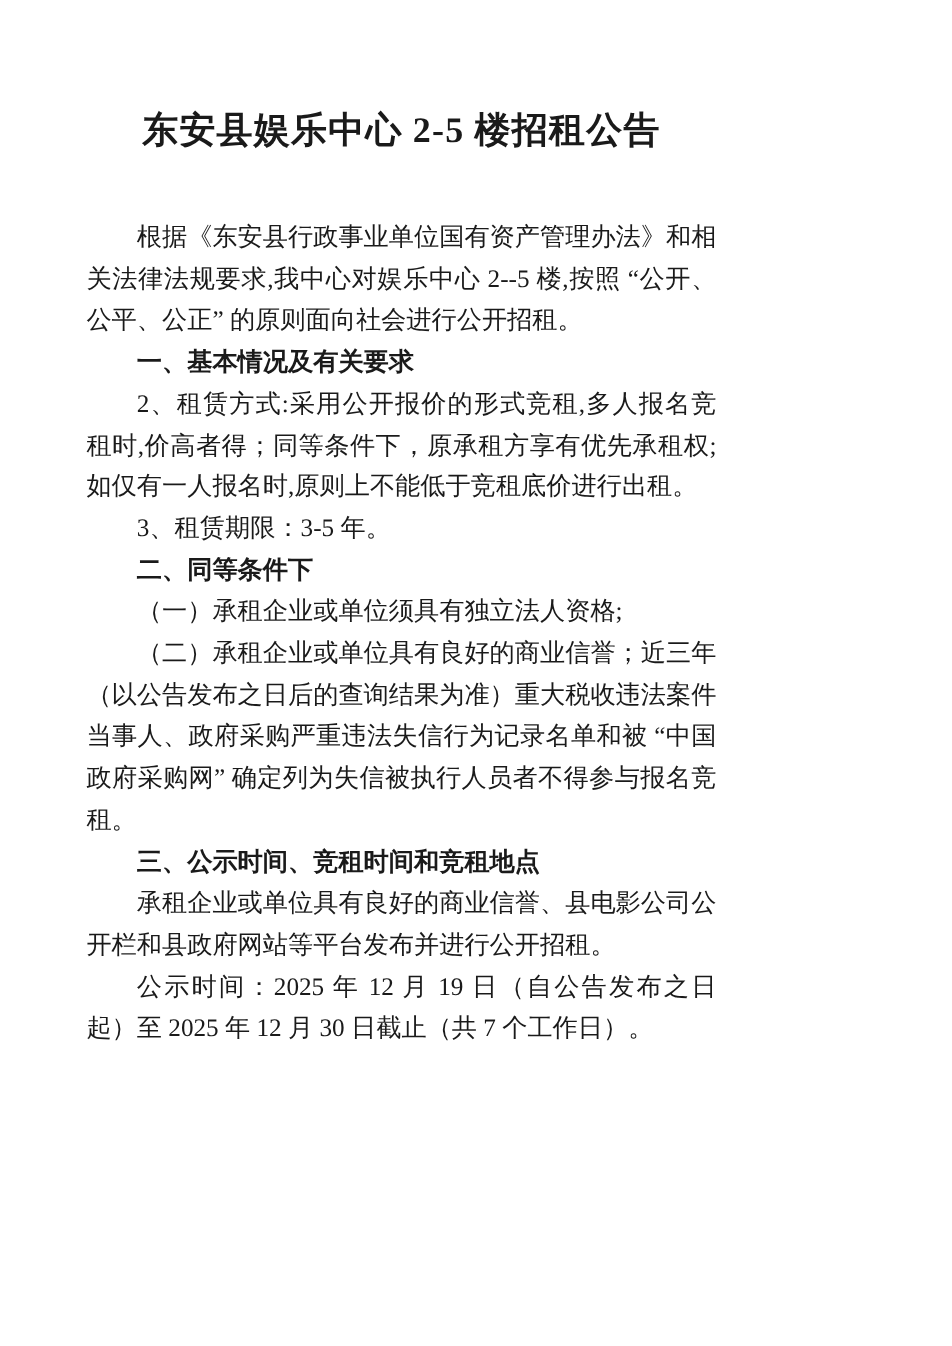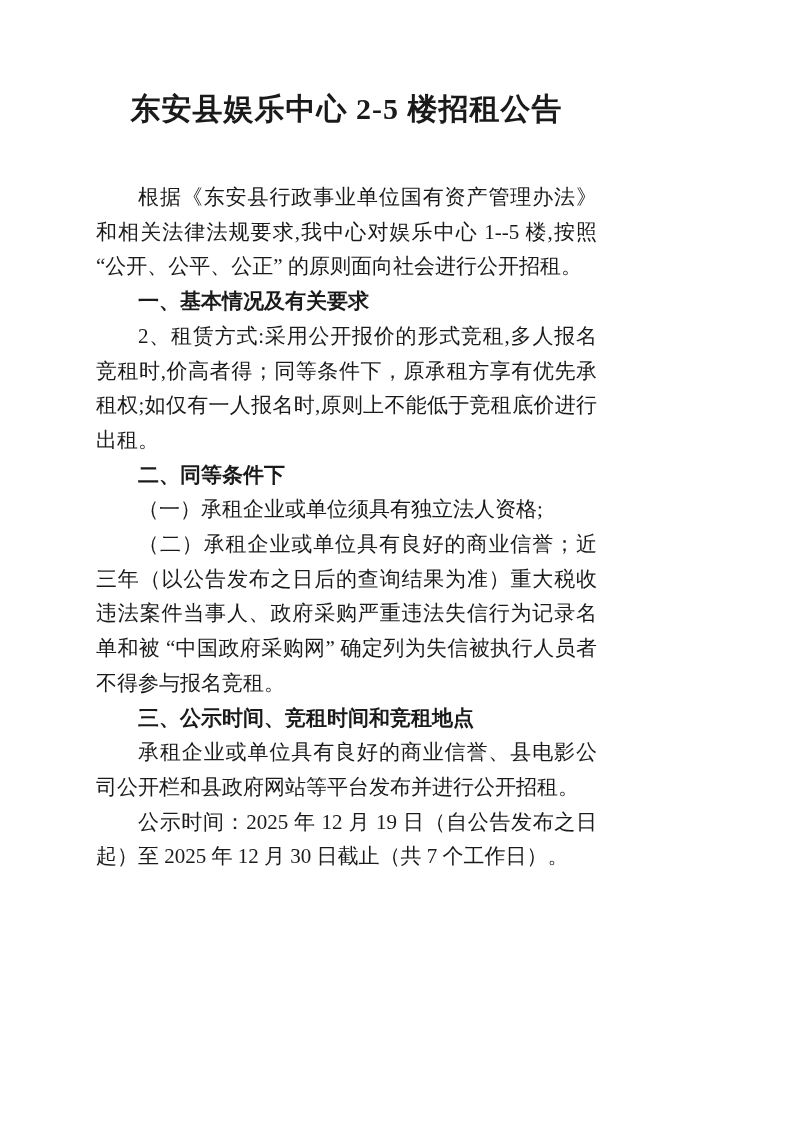--- a/index.html
+++ b/index.html
@@ -11,21 +11,21 @@
     width: 793px;
     height: 1122px;
     font-family: "Liberation Serif", "DejaVu Serif", serif;
     color: #1a1a1a;
   }
   .page {
     box-sizing: border-box;
     width: 715px;
     height: 1122px;
     background: #ffffff;
-    padding: 86px 118px 0 96px;
+    padding: 86px 118px 0 72px;
     overflow: hidden;
   }
   .doc-title {
     font-size: 30px;
     font-weight: 700;
     text-align: center;
     line-height: 46px;
     letter-spacing: 1px;
     margin: 0 0 48px 0;
   }
@@ -39,27 +39,28 @@
   .heading {
     font-weight: 700;
   }
 </style>
 </head>
 <body>
 
 <div class="page">
   <h1 class="doc-title">东安县娱乐中心 2-5 楼招租公告</h1>
 
-  <p class="para">根据《东安县行政事业单位国有资产管理办法》和相关法律法规要求,我中心对娱乐中心 1--5 楼,按照 “公开、公平、公正” 的原则面向社会进行公开招租。</p>
+  <p class="para">根据《东安县行政事业单位国有资产管理办法》和相关法律法规要求,我中心对娱乐中心 2--5 楼,按照 “公开、公平、公正” 的原则面向社会进行公开招租。</p>
 
   <p class="para heading">一、基本情况及有关要求</p>
 
 
   <p class="para">2、租赁方式:采用公开报价的形式竞租,多人报名竞租时,价高者得；同等条件下，原承租方享有优先承租权;如仅有一人报名时,原则上不能低于竞租底价进行出租。</p>
 
+  <p class="para">3、租赁期限：3-5 年。</p>
 
   <p class="para heading">二、同等条件下</p>
 
   <p class="para">（一）承租企业或单位须具有独立法人资格;</p>
 
   <p class="para">（二）承租企业或单位具有良好的商业信誉；近三年（以公告发布之日后的查询结果为准）重大税收违法案件当事人、政府采购严重违法失信行为记录名单和被 “中国政府采购网” 确定列为失信被执行人员者不得参与报名竞租。</p>
 
 
   <p class="para heading">三、公示时间、竞租时间和竞租地点</p>
 

